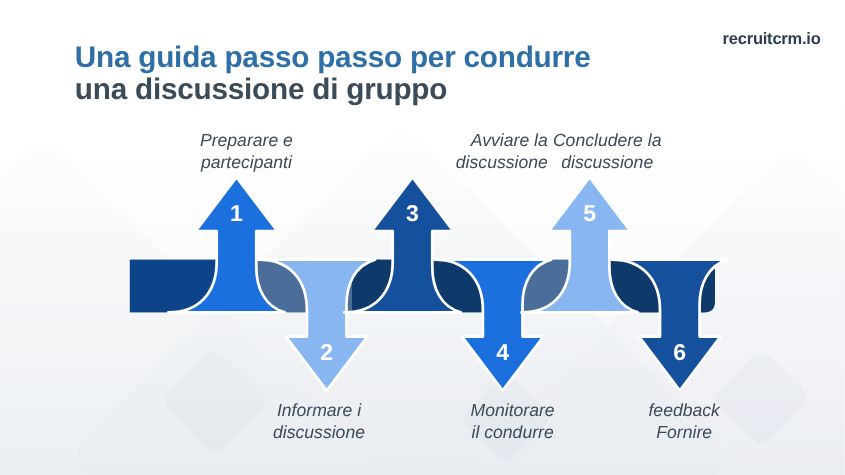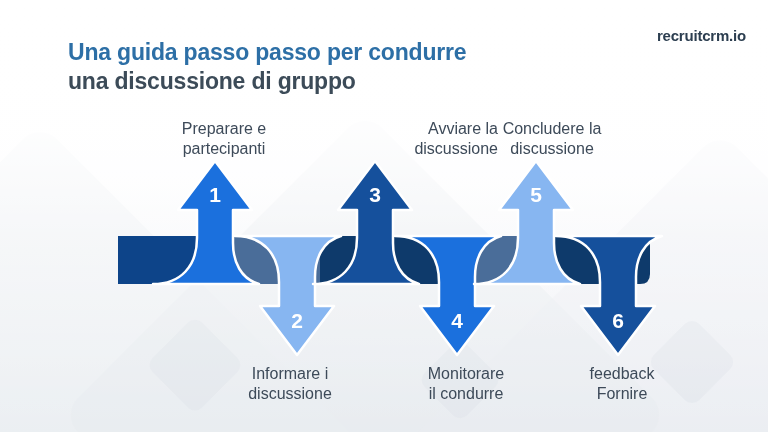--- a/index.html
+++ b/index.html
@@ -14,33 +14,33 @@
   .bg .d1{width:430px;height:430px;left:150px;top:200px;opacity:.55;}
   .bg .d2{width:520px;height:520px;left:-220px;top:230px;opacity:.65;background:#eceff3;}
   .bg .d3{width:480px;height:480px;left:480px;top:230px;opacity:.6;background:#eceff3;}
   .bg .chair{position:absolute;background:#dde3e9;transform:rotate(45deg);border-radius:10px;opacity:.45;}
   .bg .c1{width:70px;height:70px;left:160px;top:330px;}
   .bg .c2{width:60px;height:60px;left:430px;top:350px;}
   .bg .c3{width:64px;height:64px;left:660px;top:330px;}
   .bg .fade{position:absolute;inset:0;background:linear-gradient(180deg,rgba(255,255,255,1) 0%,rgba(255,255,255,.85) 30%,rgba(255,255,255,.35) 55%,rgba(255,255,255,0) 100%);}
 
   .logo{position:absolute;top:27px;right:22px;font-size:15px;font-weight:bold;color:#2c3e50;letter-spacing:-.2px;}
-  .title{position:absolute;left:68px;top:38px;margin:0;font-size:23px;font-weight:bold;line-height:29px;letter-spacing:-.2px;}
+  .title{position:absolute;left:68px;top:38px;margin:0;font-size:27px;font-weight:bold;line-height:29px;letter-spacing:-.2px;}
   .title .t1{display:block;color:#2d6fa6;}
   .title .t2{display:block;color:#3c4b58;}
 
   svg.ribbon{position:absolute;left:0;top:0;}
 
   .stepnum{position:absolute;width:40px;height:28px;line-height:28px;text-align:center;
     color:#ffffff;font-size:21px;font-weight:bold;}
   .n1{left:195px;top:181px;} .n3{left:355px;top:181px;} .n5{left:516px;top:181px;}
   .n2{left:277px;top:307px;} .n4{left:437px;top:307px;} .n6{left:598px;top:307px;}
 
   .steplabel{position:absolute;width:200px;text-align:center;color:#3d4a59;
-    font-size:16px;line-height:20px;}
+    font-size:16px;line-height:20px;font-style:italic;}
   .steplabel span{display:block;}
   .l1{left:124px;top:119px;} .l3{left:298px;top:119px;text-align:right;} .l5{left:452px;top:119px;}
   .l2{left:190px;top:364px;} .l4{left:366px;top:364px;} .l6{left:522px;top:364px;}
 </style>
 </head>
 <body>
 
 <div class="stage">
 
   <div class="bg">

